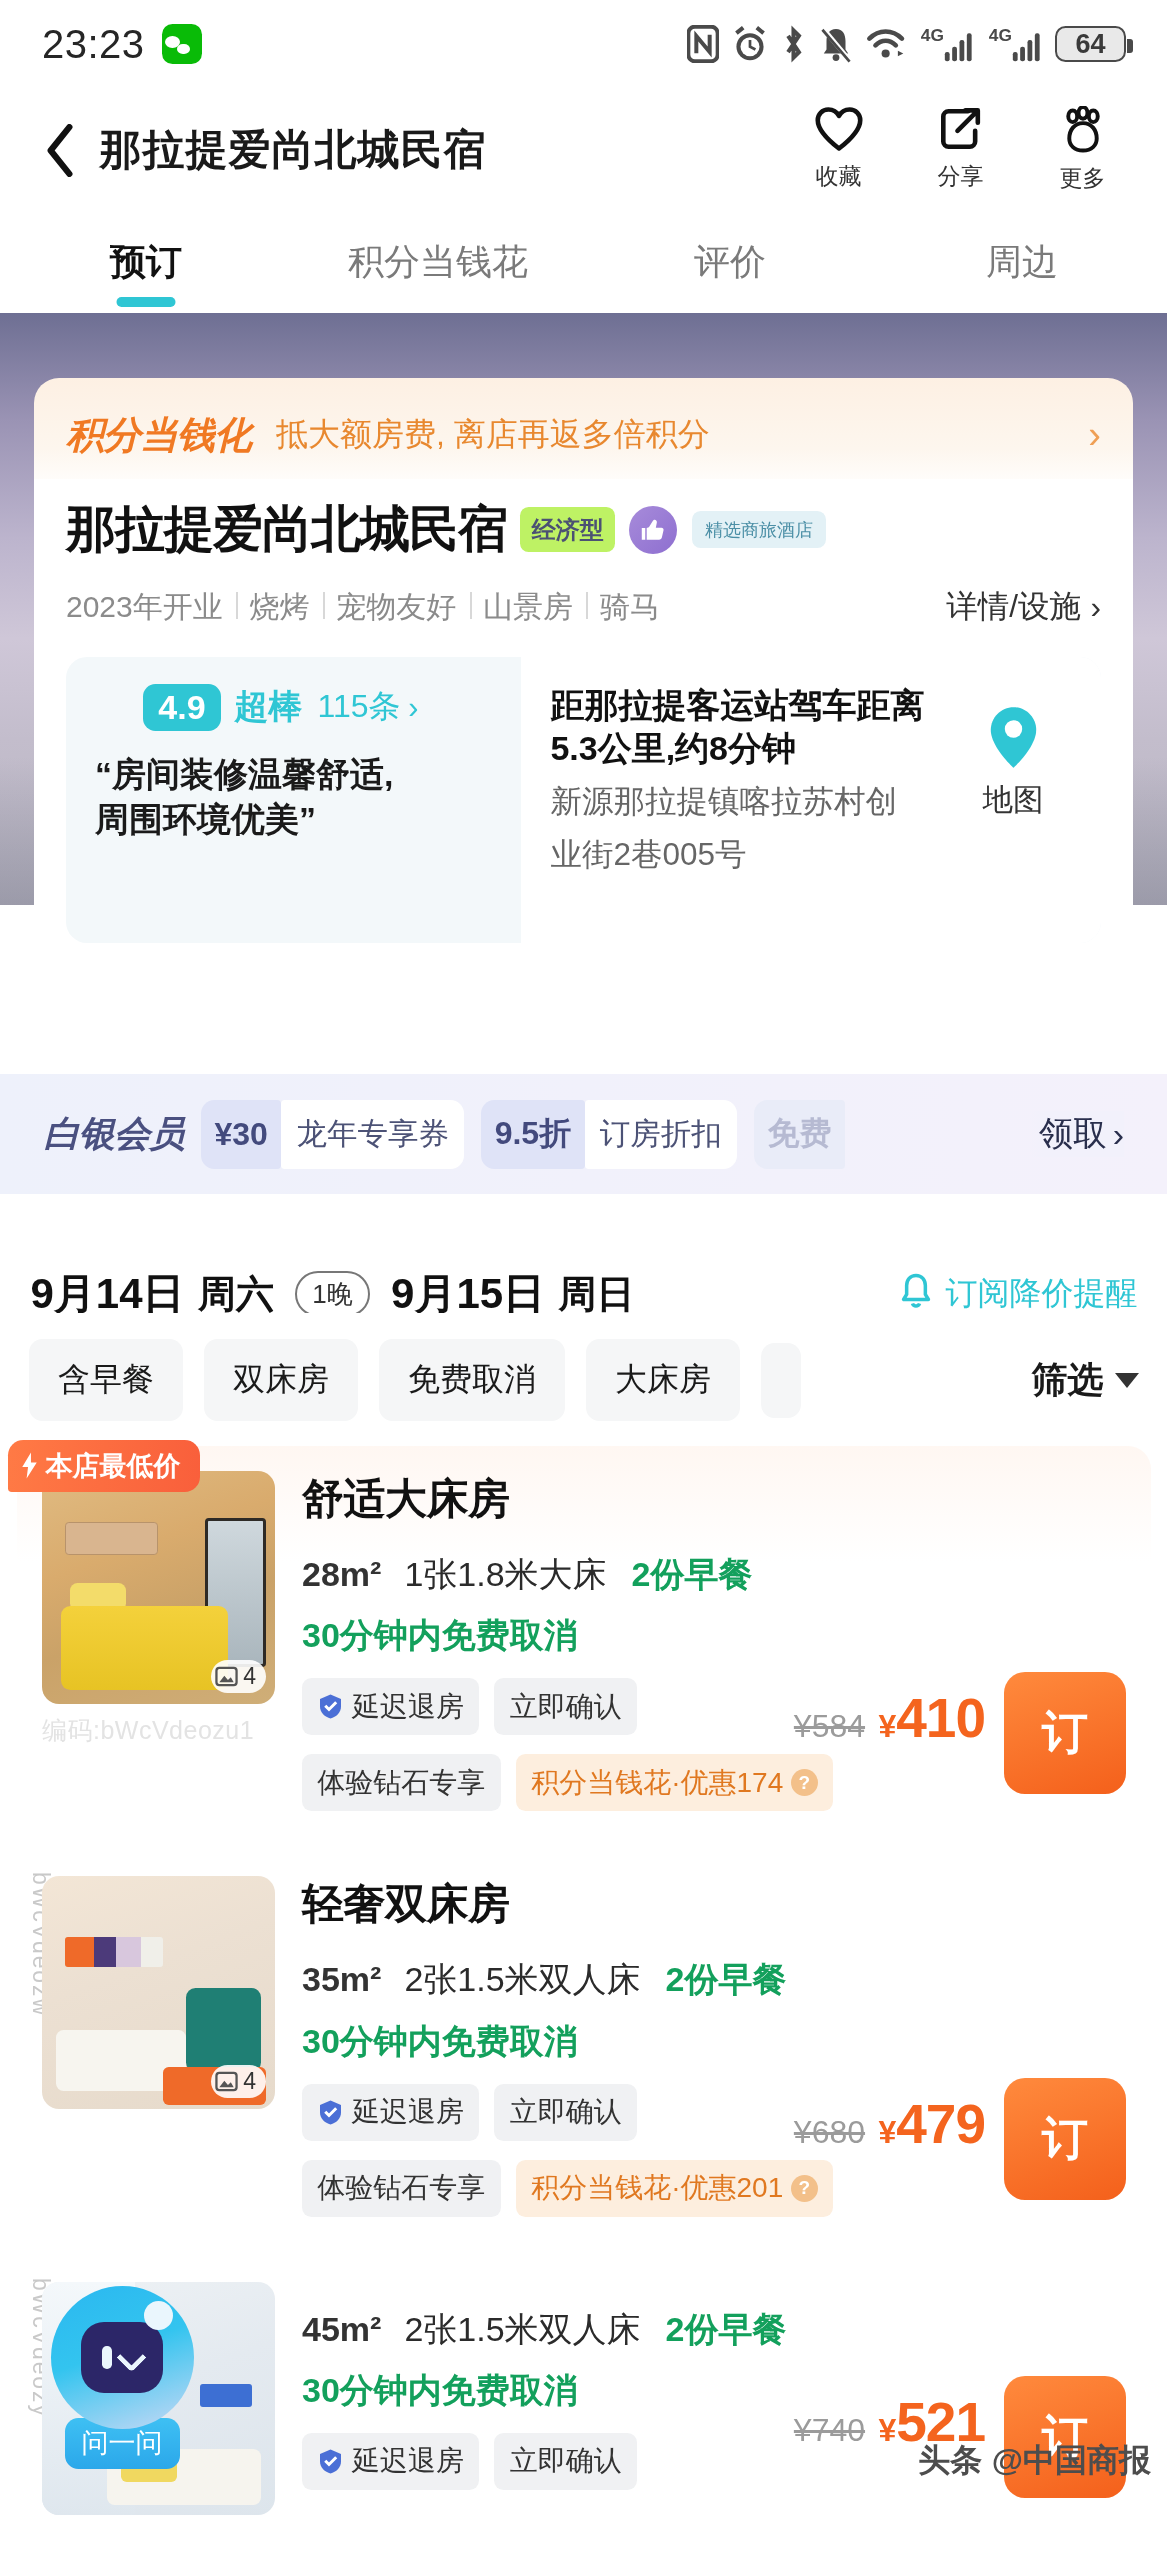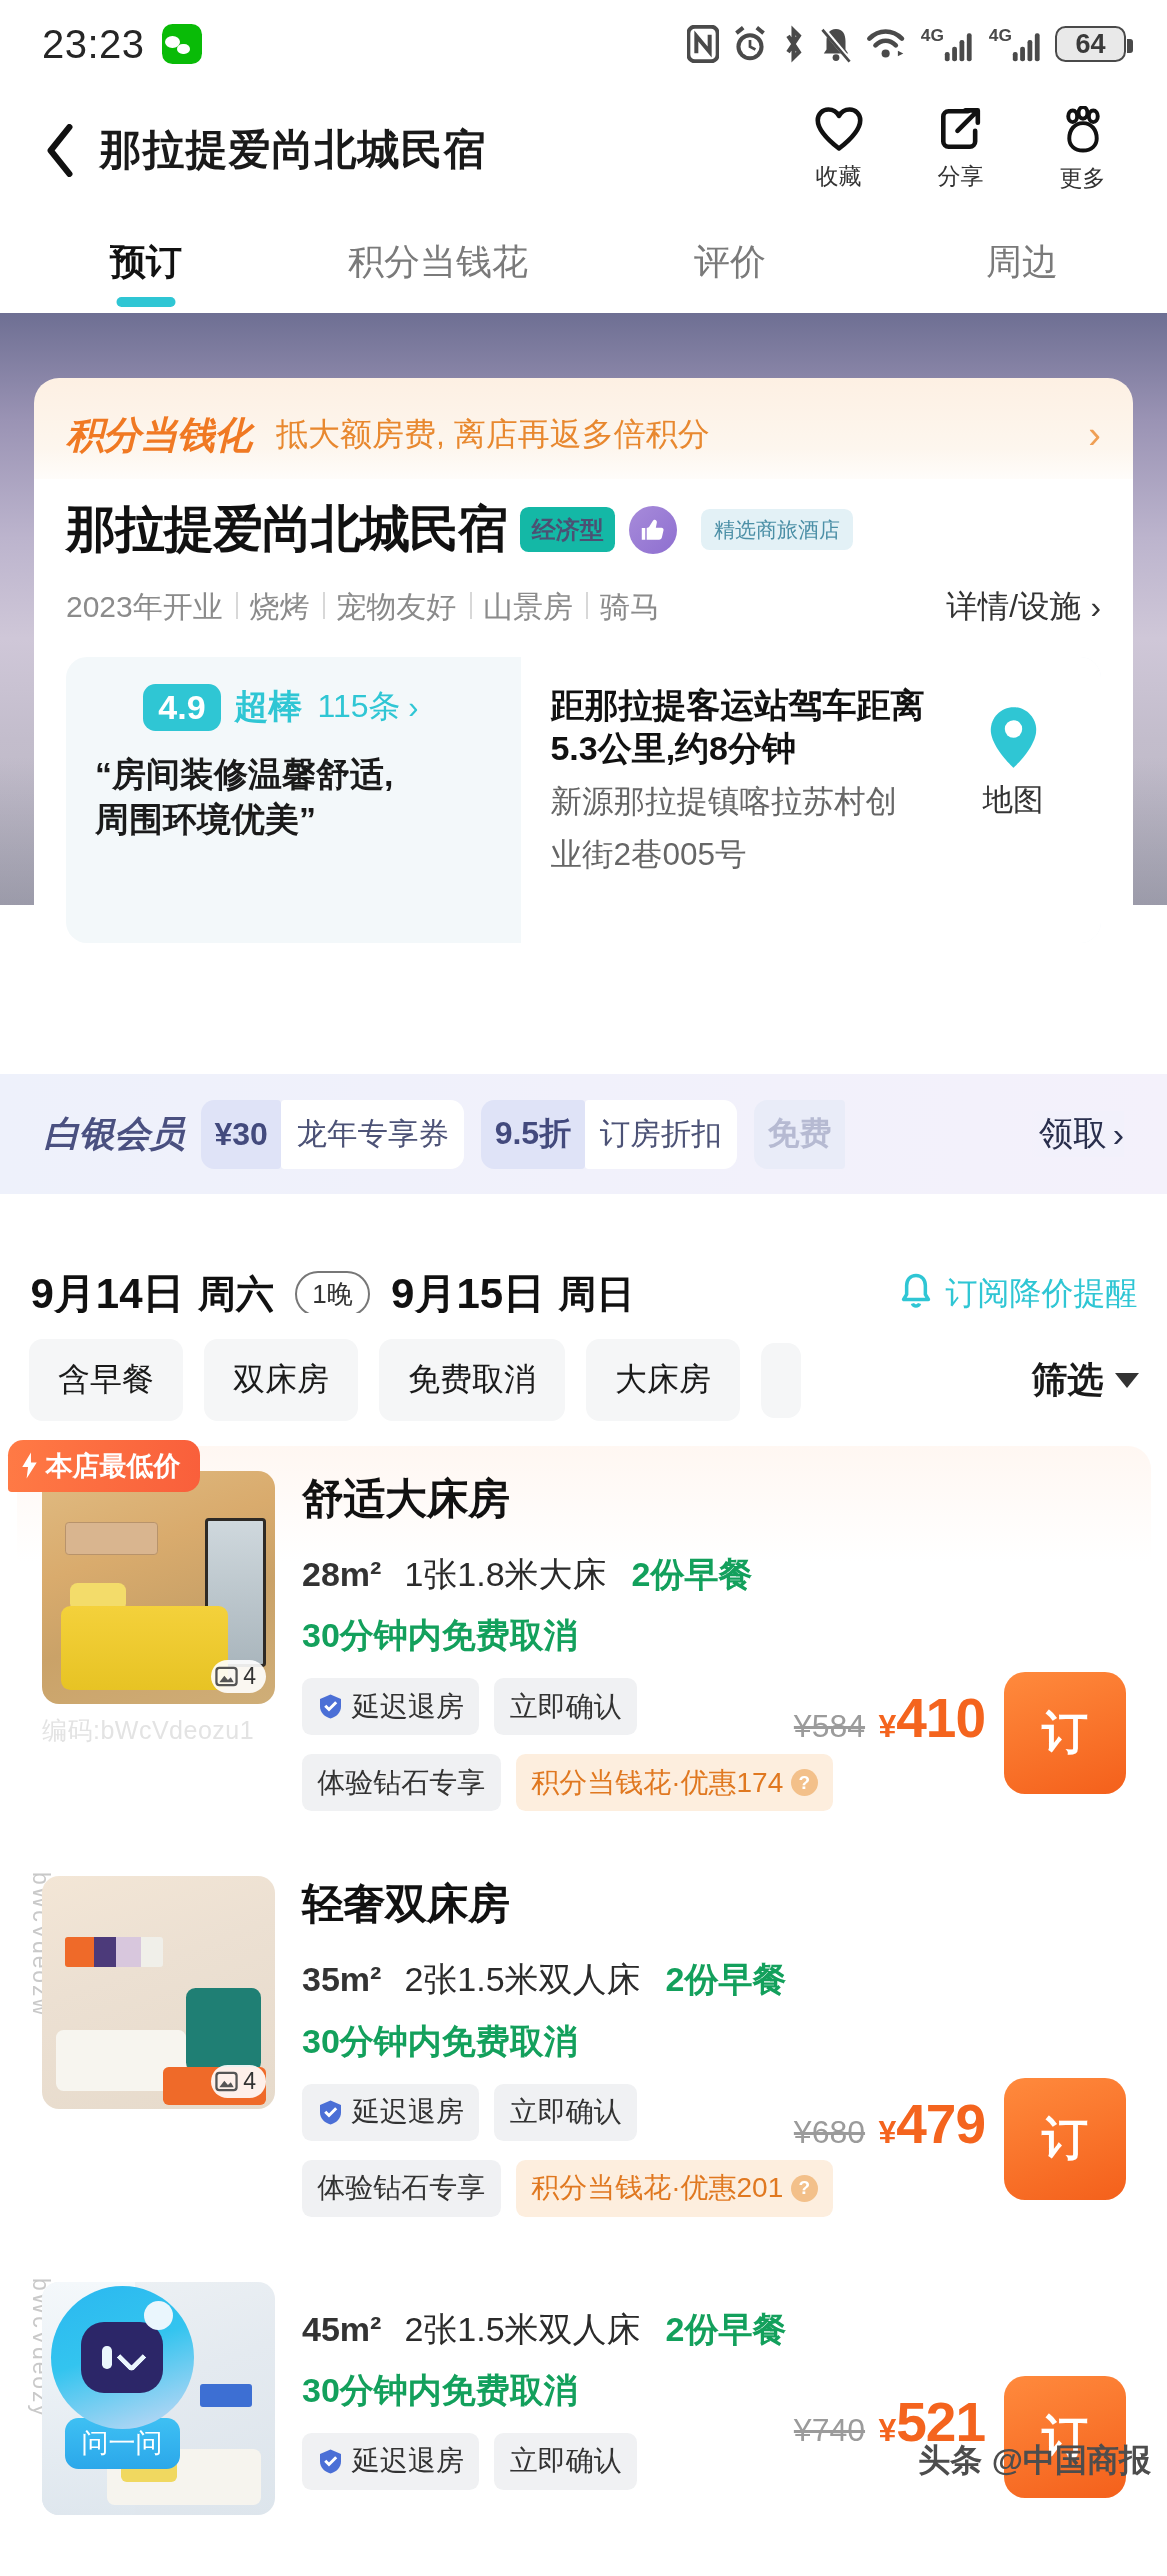--- a/index.html
+++ b/index.html
@@ -79,29 +79,29 @@
   .pb-arrow { margin-left:auto; color:#ef9f55; font-size:38px; font-weight:300;}
 
   
   .info-card {
     position:absolute; top:479px; left:34px; width:1099px;
     background:#fff; border-radius:0 0 25px 25px; z-index:6; padding:17px 32px 34px;
   }
   .hotel-title-row { display:flex; align-items:center; flex-wrap:nowrap; }
   .hotel-name { font-size:50px; font-weight:800; color:#111; letter-spacing:-1px;}
   .badge-eco {
-    margin-left:13.4px; background:#14b8a6; color:#4b5173; font-size:24px; font-weight:700;
+    margin-left:13.4px; background:#bef264; color:#4b5173; font-size:24px; font-weight:700;
     padding:6.7px 11.4px; border-radius:8.6px; white-space:nowrap;
   }
   .badge-thumb {
     margin-left:13.4px; width:48px; height:48px; border-radius:50%;
     background:linear-gradient(135deg,#a78bda,#8e6fd0); display:flex; align-items:center; justify-content:center; flex:none;
   }
   .badge-sel {
-    margin-left:24px; background:#e3f1f6; color:#4b8fa6; font-size:21px;
+    margin-left:15px; background:#e3f1f6; color:#4b8fa6; font-size:18px;
     padding:6.7px 13.4px; border-radius:8.6px; white-space:nowrap;
   }
   .feature-row { margin-top:23px; display:flex; align-items:center; font-size:30px; color:#8b8b8b;}
   .feature-row .f { padding:0 13.4px; position:relative;}
   .feature-row .f:first-child { padding-left:0;}
   .feature-row .f + .f:before { content:""; position:absolute; left:0; top:5.7px; height:27px; width:1.9px; background:#d8d8d8;}
   .detail-link { margin-left:auto; font-size:31.5px; color:#333; display:flex; align-items:center; gap:9.5px;}
 
   .combo {
     margin-top:29px; display:flex; background:#f3f8fa; border-radius:21px; overflow:hidden; min-height:286px;

